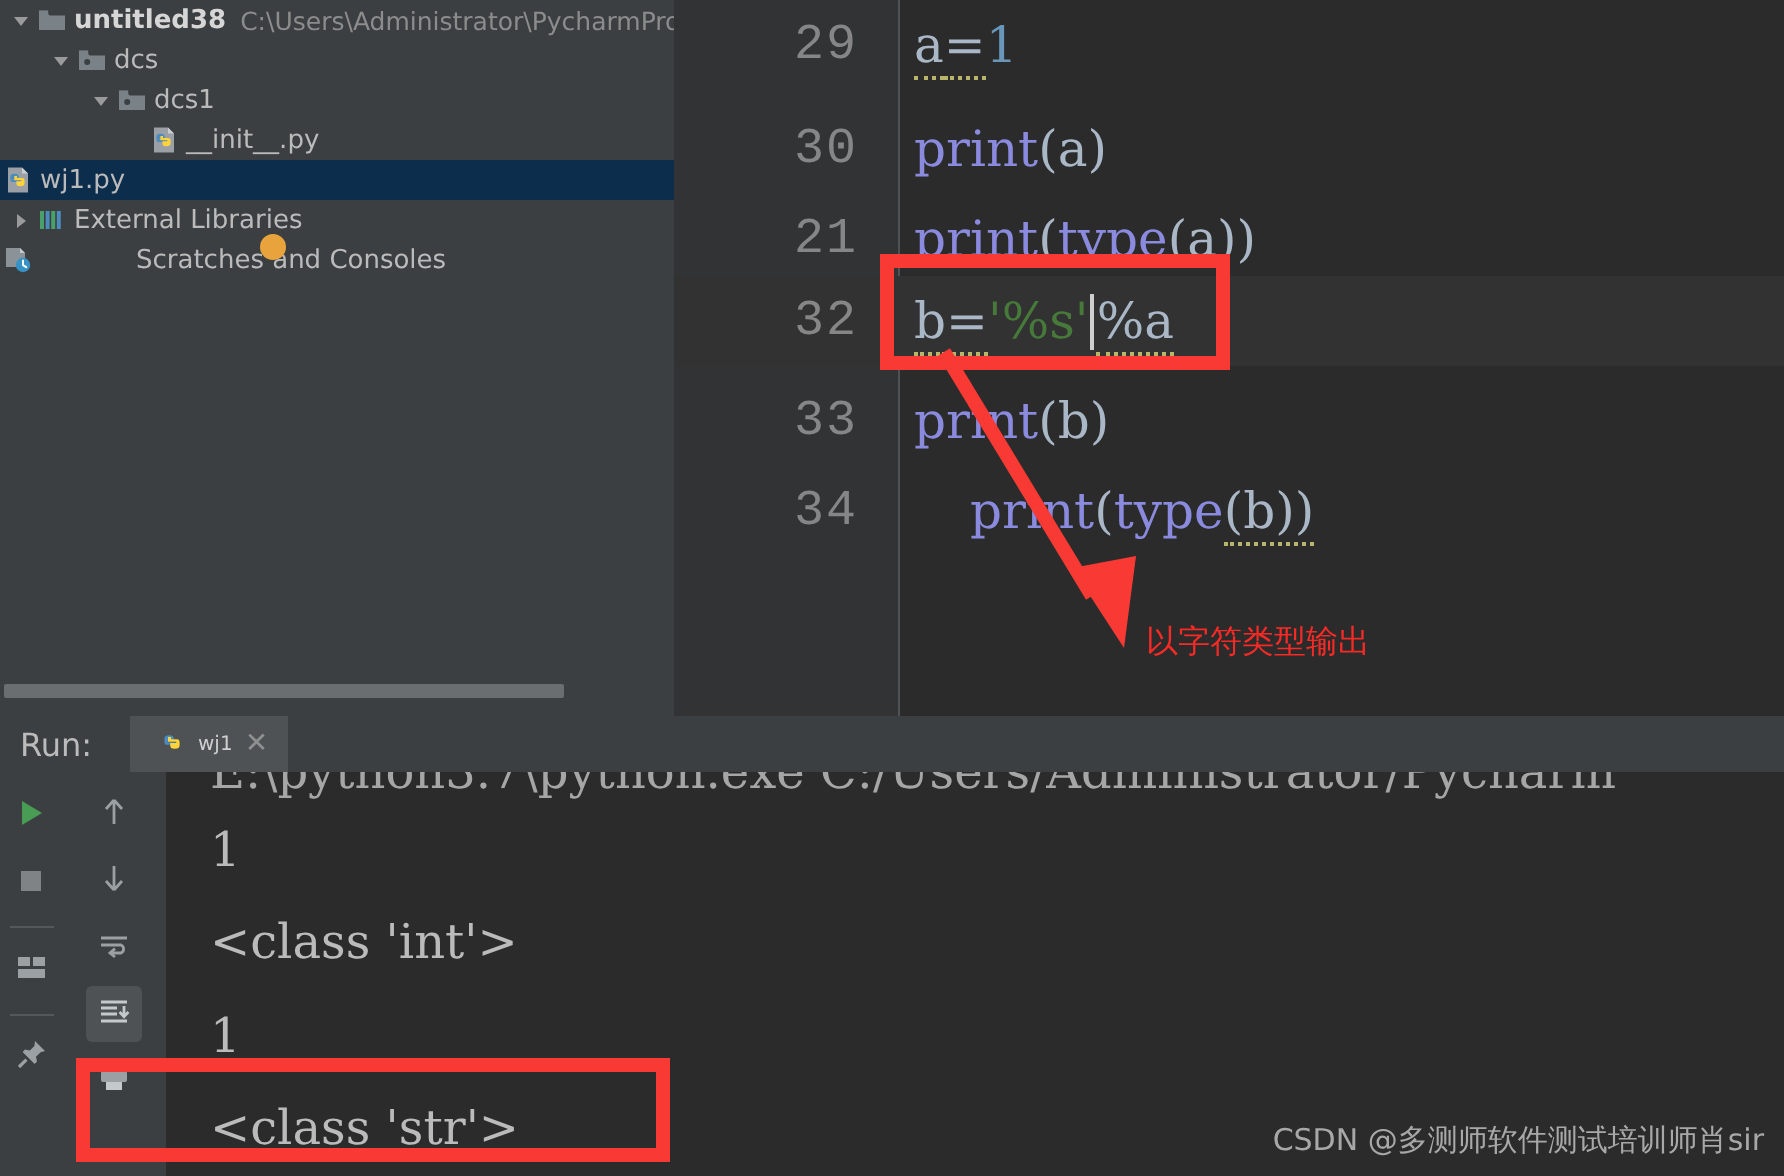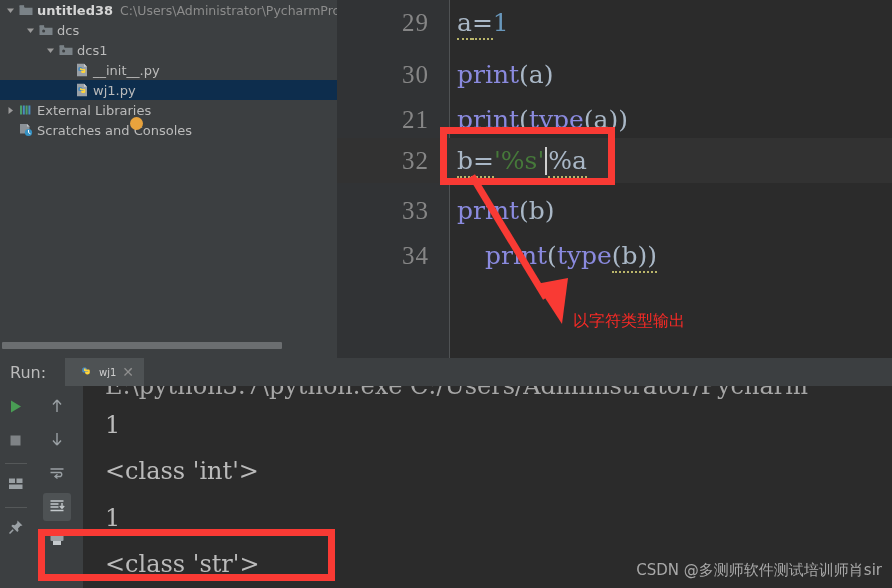--- a/index.html
+++ b/index.html
@@ -102,21 +102,21 @@
     align-items: center;
   }
   .code-line.current {
     background: #323232;
   }
   .ln {
     width: 92px;
     text-align: right;
     padding-right: 12px;
     color: #868686;
-    font-family: Liberation Serif, serif;
+    font-family: Liberation Mono, monospace;
     font-size: 25px;
     letter-spacing: 1px;
   }
   .code-text {
     padding-left: 16px;
     font-family: "DejaVu Serif", "Liberation Serif", serif;
     font-size: 25px;
     color: #a9b7c6;
     white-space: pre;
     position: relative;
@@ -330,21 +330,21 @@
         <svg width="14" height="14" viewBox="0 0 14 14">
           <path d="M2 0.8 h7 l3 3 v9.4 h-10 z" fill="#9aa0a6"></path>
           <path d="M9 0.8 l3 3 h-3 z" fill="#c8cdd1"></path>
           <path d="M3.2 5.4 c0-1 .6-1.5 2.1-1.5 c1.5 0 2 .5 2 1.5 v1 h-2.6 v.5 h3.6 v2.1 h-1.3 v-1 h-2.6 c-.9 0-1.2-.6-1.2-1.5 z" fill="#4b8bbe"></path>
           <path d="M10.3 8.6 c0 1-.6 1.5-2.1 1.5 c-1.5 0-2-.5-2-1.5 v-1 h2.6 v-.5 h-3.6 v-2.1 h1.3 v1 h2.6 c.9 0 1.2.6 1.2 1.5 z" fill="#ffd43b"></path>
         </svg>
       </span>
       <span class="tw-label">__init__.py</span>
     </div>
 
-    <div class="tree-row selected" style="padding-left:73px;">
+    <div class="tree-row selected" style="">
       <span class="tw-icon">
         <svg width="14" height="14" viewBox="0 0 14 14">
           <path d="M2 0.8 h7 l3 3 v9.4 h-10 z" fill="#9aa0a6"></path>
           <path d="M9 0.8 l3 3 h-3 z" fill="#c8cdd1"></path>
           <path d="M3.2 5.4 c0-1 .6-1.5 2.1-1.5 c1.5 0 2 .5 2 1.5 v1 h-2.6 v.5 h3.6 v2.1 h-1.3 v-1 h-2.6 c-.9 0-1.2-.6-1.2-1.5 z" fill="#4b8bbe"></path>
           <path d="M10.3 8.6 c0 1-.6 1.5-2.1 1.5 c-1.5 0-2-.5-2-1.5 v-1 h2.6 v-.5 h-3.6 v-2.1 h1.3 v1 h2.6 c.9 0 1.2.6 1.2 1.5 z" fill="#ffd43b"></path>
         </svg>
       </span>
       <span class="tw-label">wj1.py</span>
     </div>
@@ -359,21 +359,21 @@
         <svg width="14" height="12" viewBox="0 0 14 12">
           <rect x="1" y="1.5" width="2" height="9" fill="#49a06a"></rect>
           <rect x="3.8" y="1.5" width="2" height="9" fill="#4b8bbe"></rect>
           <rect x="6.6" y="1.5" width="2" height="9" fill="#49a06a"></rect>
           <rect x="9.4" y="1.5" width="2" height="9" fill="#4b8bbe"></rect>
         </svg>
       </span>
       <span class="tw-label">External Libraries</span>
     </div>
 
-    <div class="tree-row" style="padding-left:17px;">
+    <div class="tree-row" style="gap:48px;">
       <span class="tw-icon">
         <svg width="16" height="14" viewBox="0 0 16 14">
           <path d="M2 1 h7 l2.5 2.5 v7 h-9.5 z" fill="#8b9298"></path>
           <path d="M9 1 l2.5 2.5 h-2.5 z" fill="#c3c8cc"></path>
           <circle cx="10.5" cy="9.5" r="3.6" fill="#3592c4"></circle>
           <path d="M10.5 7.3 v2.3 l1.6 1" stroke="#ffffff" stroke-width="1" fill="none" stroke-linecap="round"></path>
         </svg>
       </span>
       <span class="tw-label">Scratches and Consoles</span>
     </div>

